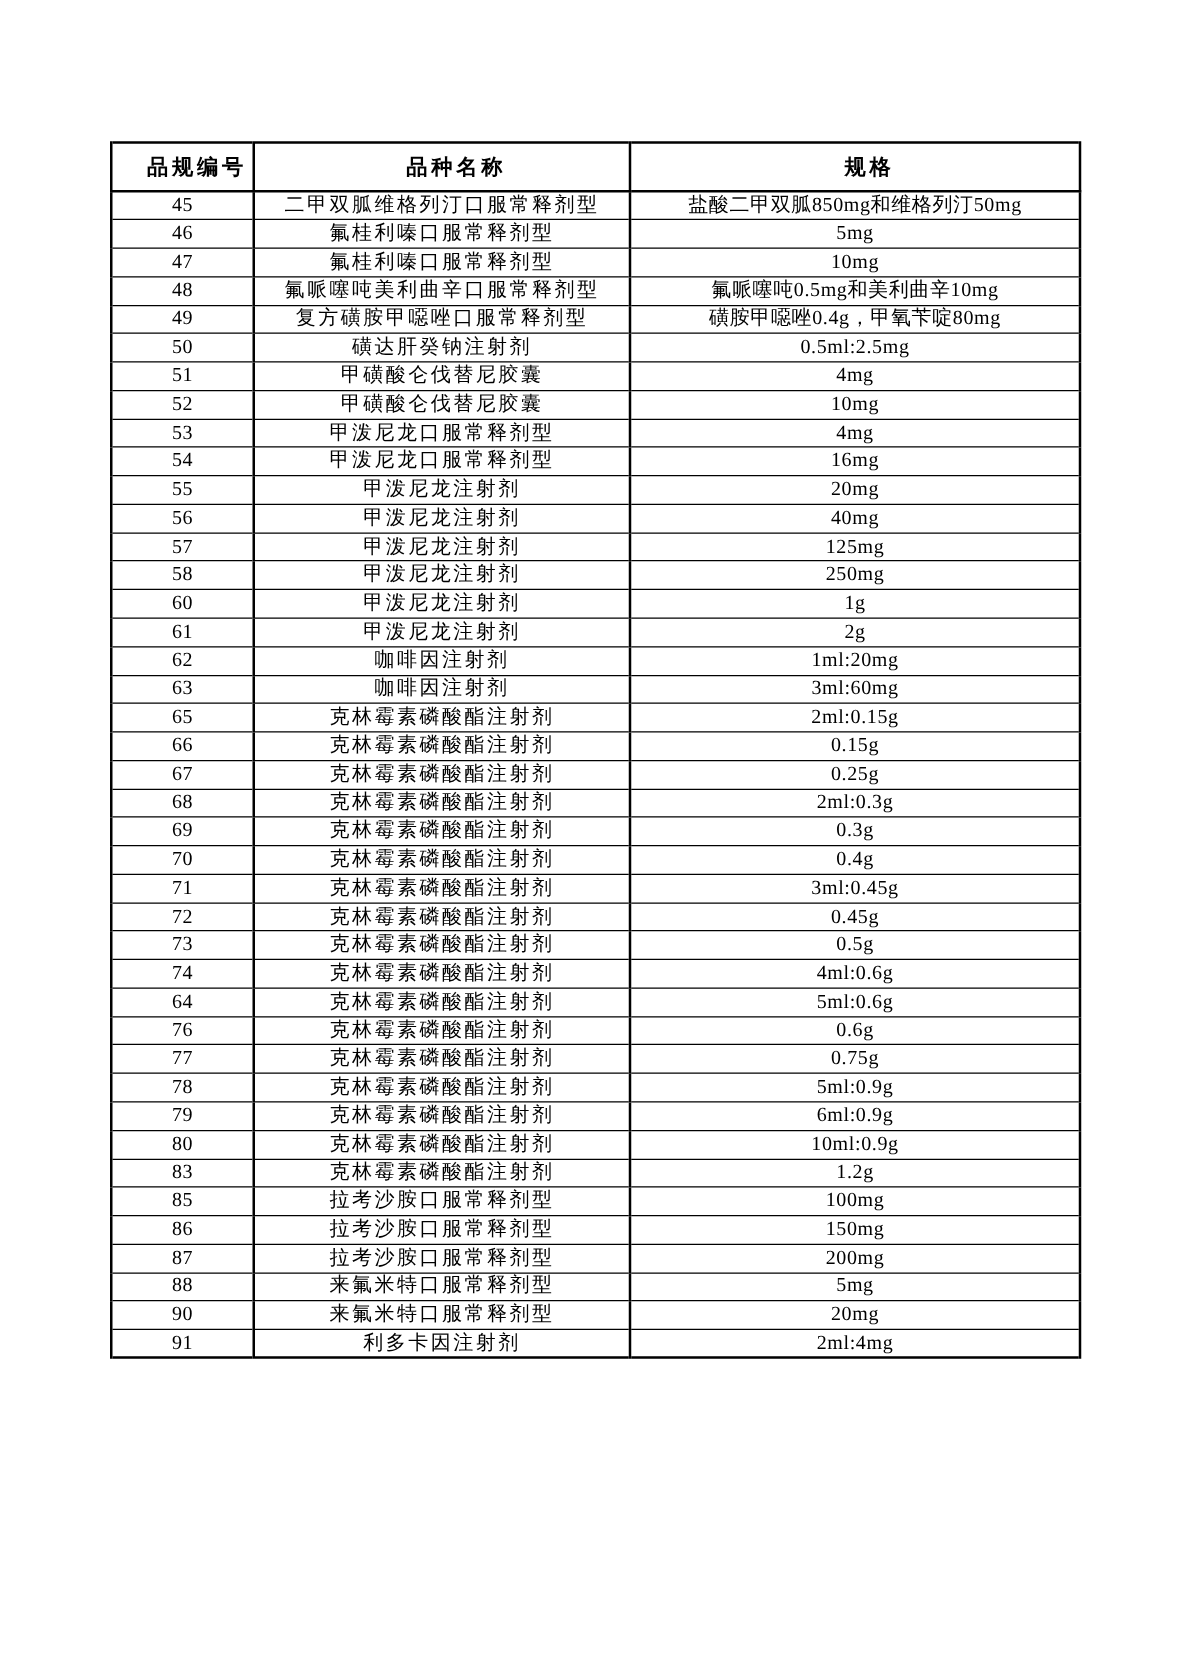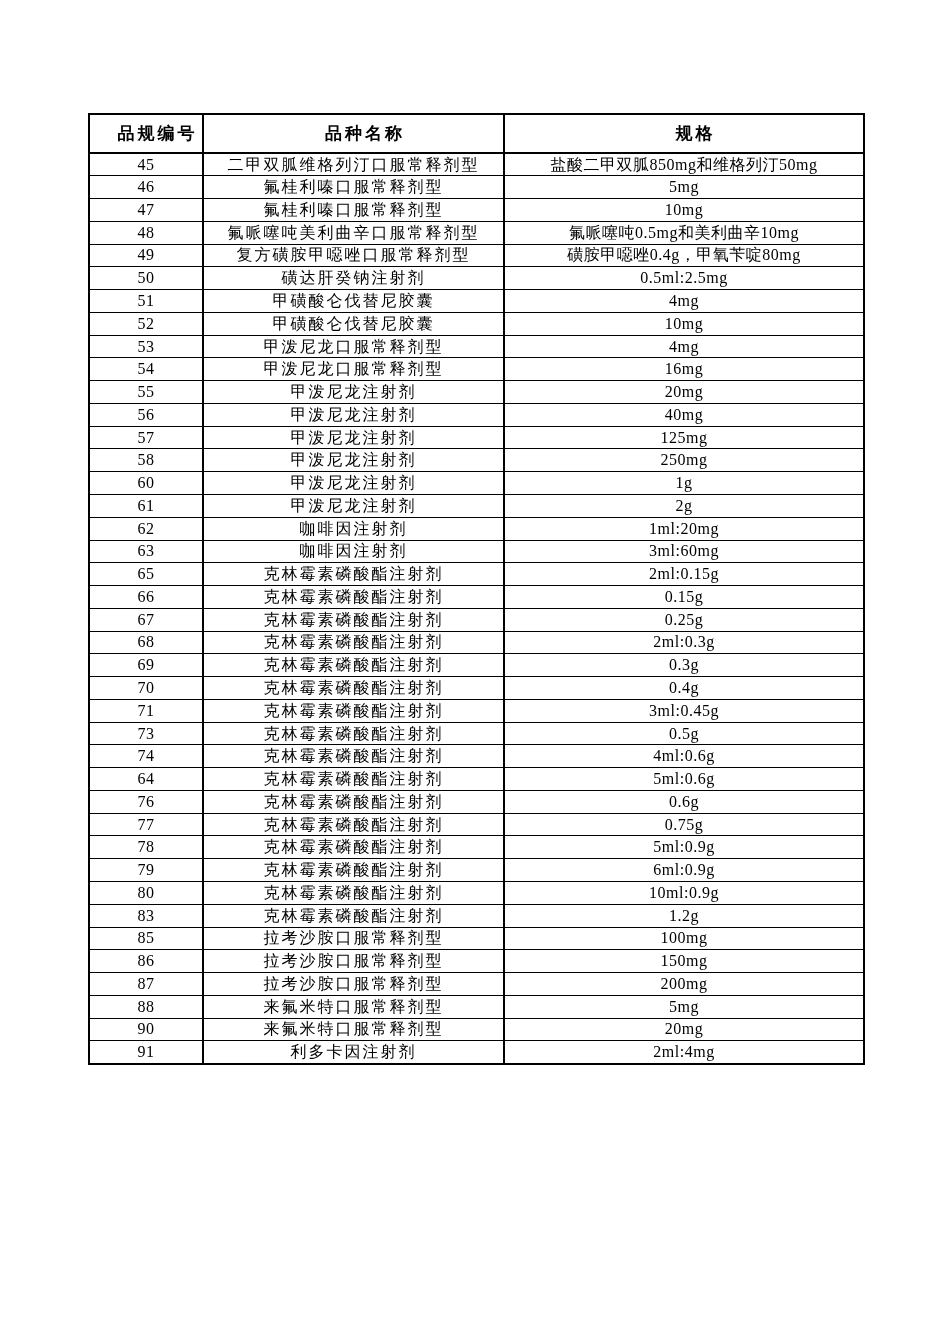--- a/index.html
+++ b/index.html
@@ -197,20 +197,25 @@
           <td class="cell-id">70</td>
           <td class="cell-name">克林霉素磷酸酯注射剂</td>
           <td class="cell-spec">0.4g</td>
         </tr>
         <tr>
           <td class="cell-id">71</td>
           <td class="cell-name">克林霉素磷酸酯注射剂</td>
           <td class="cell-spec">3ml:0.45g</td>
         </tr>
         <tr>
+          <td class="cell-id">72</td>
+          <td class="cell-name">克林霉素磷酸酯注射剂</td>
+          <td class="cell-spec">0.45g</td>
+        </tr>
+        <tr>
           <td class="cell-id">73</td>
           <td class="cell-name">克林霉素磷酸酯注射剂</td>
           <td class="cell-spec">0.5g</td>
         </tr>
         <tr>
           <td class="cell-id">74</td>
           <td class="cell-name">克林霉素磷酸酯注射剂</td>
           <td class="cell-spec">4ml:0.6g</td>
         </tr>
         <tr>

